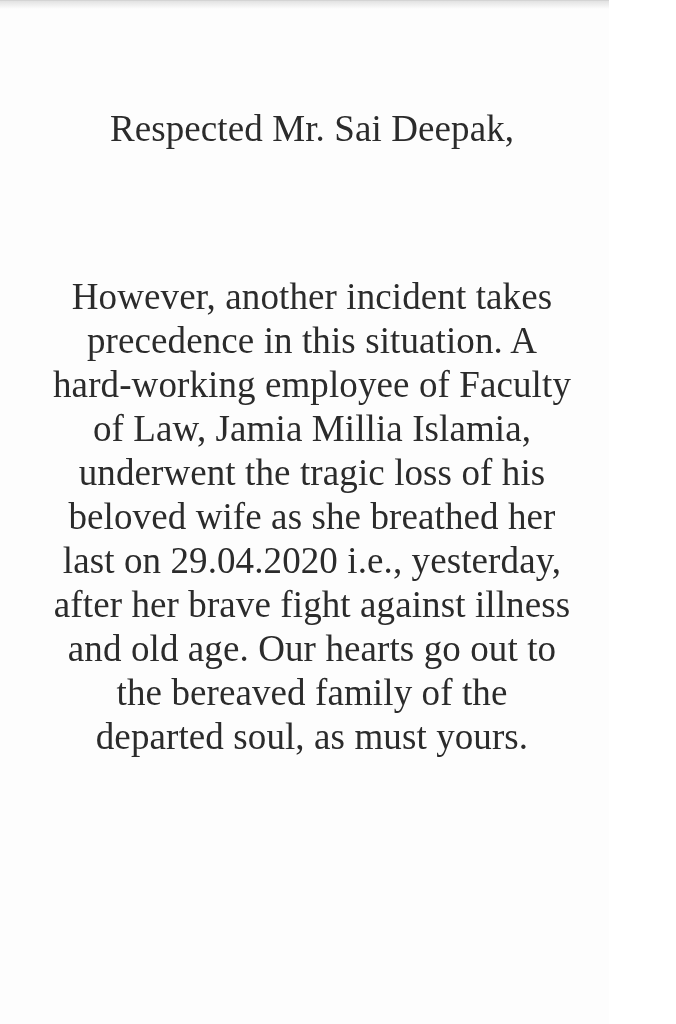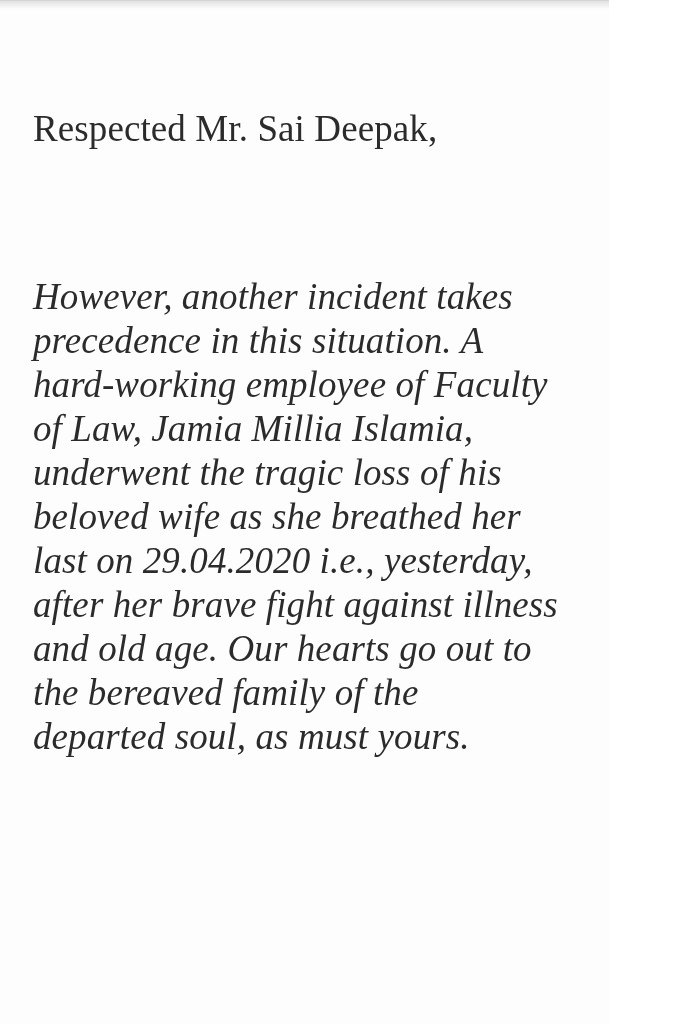--- a/index.html
+++ b/index.html
@@ -7,39 +7,39 @@
       padding: 0;
     }
     .page {
       position: relative;
       width: 609px;
       height: 1024px;
       background: #fdfdfd;
       overflow: hidden;
       font-family: "Liberation Serif", "DejaVu Serif", serif;
       color: #2b2b2b;
+      text-align: center;
     }
     .top-edge {
       height: 8px;
       background: linear-gradient(#e2e2e2, #fdfdfd);
       border-top: 1px solid #d4d4d4;
     }
     .letter {
       padding: 10px 18px 0 33px;
       font-size: 37px;
       line-height: 44px;
       letter-spacing: 0.1px;
       white-space: pre; 
     }
     .paragraph {
       margin: 0 0 36px 0;
     }
     .paragraph:last-child {
       margin-bottom: 8px;
-      font-style: italic;
     }
   </style>
 </head>
 <body>
 
 <div class="page">
   <div class="top-edge"></div>
   <div class="letter">
     <div class="paragraph">Respected Mr. Sai Deepak,</div>
     <div class="paragraph">However, another incident takes

